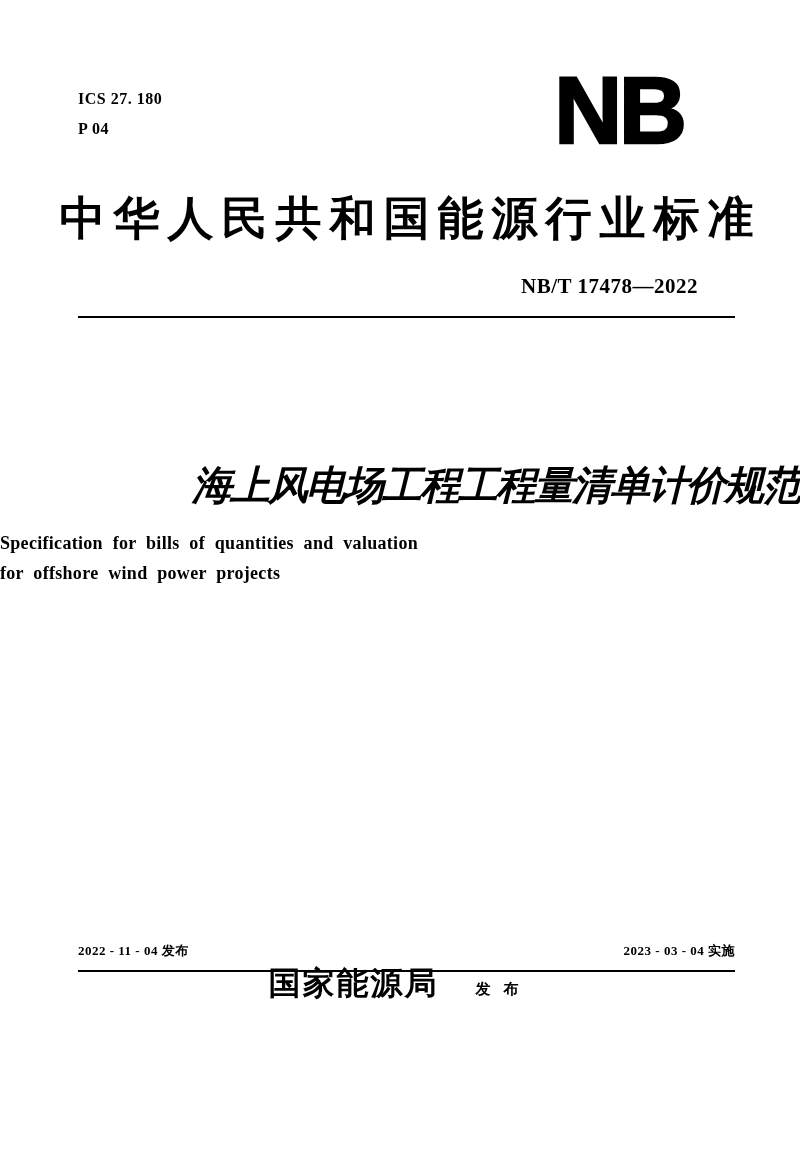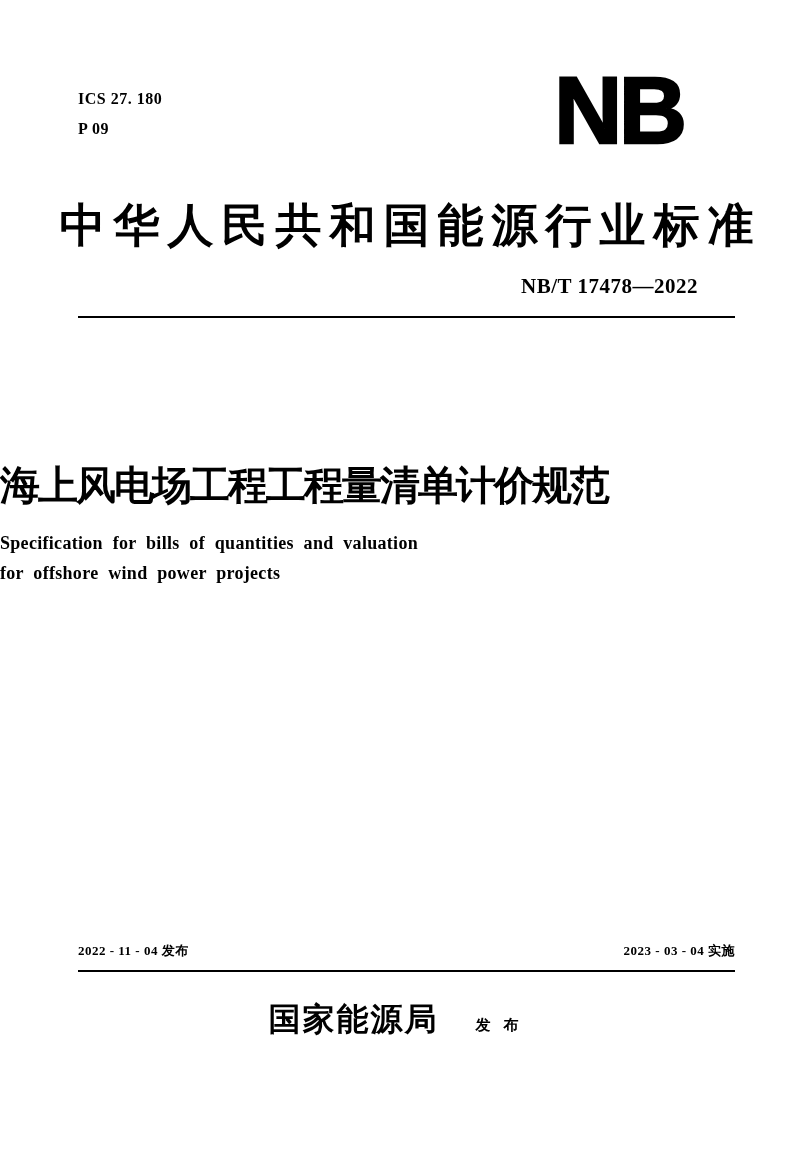--- a/index.html
+++ b/index.html
@@ -40,21 +40,21 @@
     letter-spacing: -3px;
     -webkit-text-stroke: 2.5px #000000;
   }
 
   
   .series-title {
     position: absolute;
     top: 184px;
     left: 0;
     right: 0;
-    margin: 11px;
+    margin: 4px;
     text-align: center;
     font-size: 46px;
     font-weight: bold;
     letter-spacing: 8px;
     padding-left: 21px; 
     white-space: nowrap;
   }
 
   
   .std-number {
@@ -76,26 +76,27 @@
   .rule-top { top: 316px; }
   .rule-bottom { top: 970px; }
 
   
   .title-cn {
     position: absolute;
     top: 458px;
     left: 0;
     right: 0;
     margin: 0;
-    text-align: left;
+    text-align: right;
     font-family: "Liberation Sans", sans-serif;
     font-weight: bold;
     font-size: 40px;
     letter-spacing: -2px;
     white-space: nowrap;
+    font-style: italic;
   }
 
   
   .title-en {
     position: absolute;
     top: 528px;
     left: 0;
     right: 0;
     text-align: left;
     font-size: 18px;
@@ -115,21 +116,21 @@
     justify-content: space-between;
     font-size: 13px;
     font-weight: bold;
     letter-spacing: 0.5px;
     white-space: pre;
   }
 
   
   .issuer-row {
     position: absolute;
-    top: 998px;
+    top: 962px;
     left: 0;
     right: 0;
     display: flex;
     justify-content: center;
     align-items: baseline;
     gap: 24px;
   }
   .issuer {
     font-size: 32px;
     font-weight: bold;
@@ -142,21 +143,21 @@
     padding-left: 13px; 
   }
 </style>
 </head>
 <body>
 
 <div class="page">
 
   <div class="ics-block">
     <div>ICS 27. 180</div>
-    <div>P 09</div>
+    <div>P 04</div>
   </div>
 
   <div class="nb-logo">NB</div>
 
   <h1 class="series-title">中华人民共和国能源行业标准</h1>
 
   <div class="std-number">NB/T 17478—2022</div>
 
   <div class="rule rule-top"></div>
 

